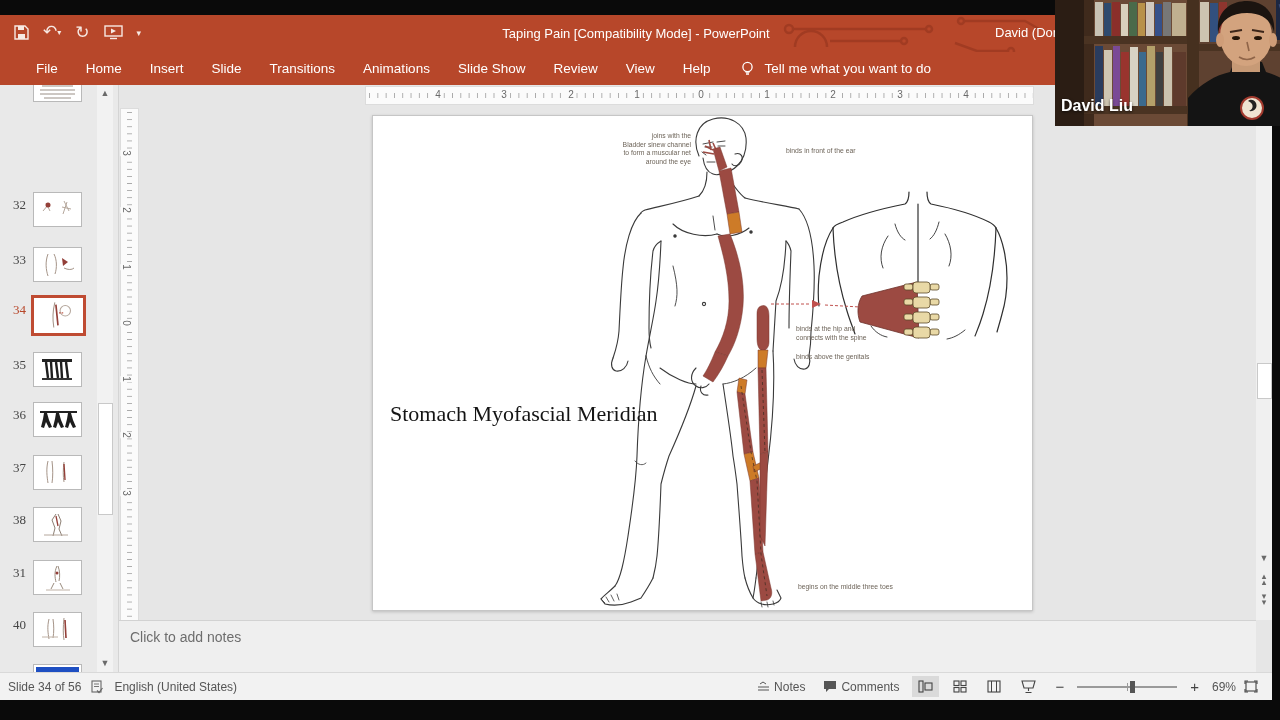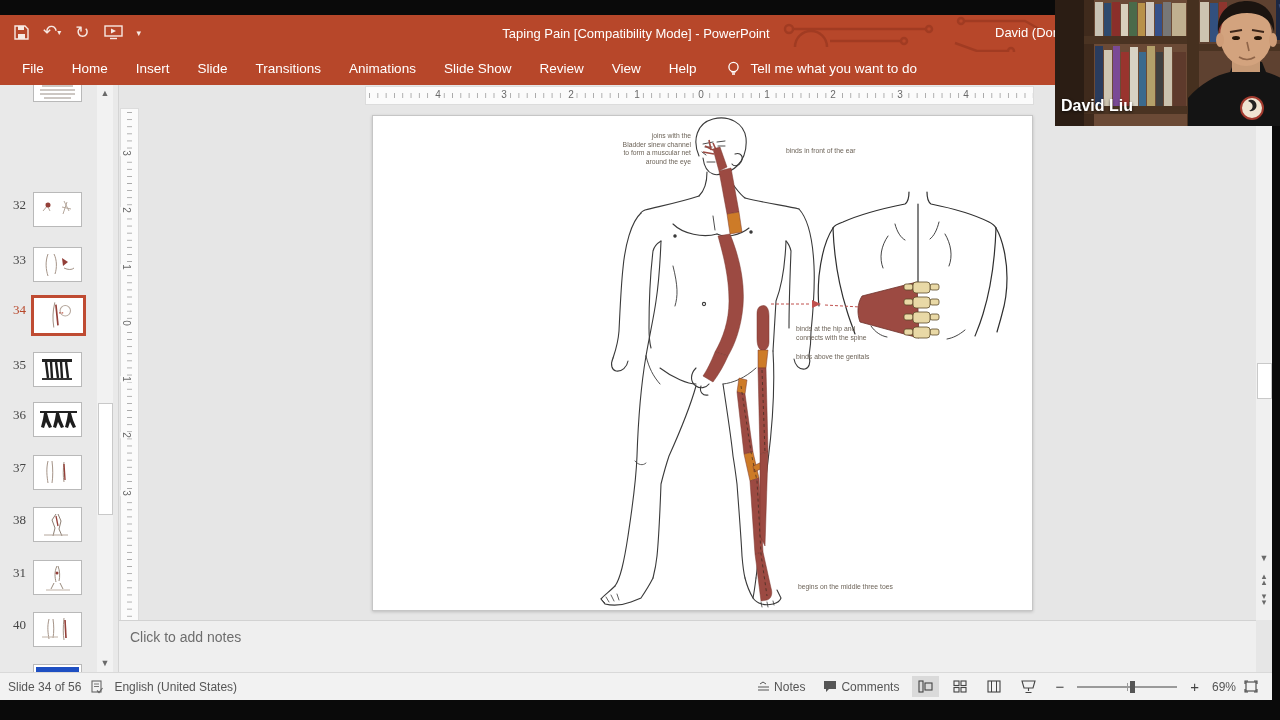--- a/index.html
+++ b/index.html
@@ -9,21 +9,21 @@
   
   #ppt{left:0;top:15px;width:1272px;height:685px;background:#e6e6e6;}
   #titlebar{left:0;top:0;width:1272px;height:37px;background:#B7472A;color:#fff;}
   #qat{left:14px;top:6px;display:flex;align-items:center;gap:14px;color:#f7e9e3;}
   #qat svg{display:block;}
   .qat-glyph{font-size:17px;line-height:22px;color:#f7e9e3;}
   #title-text{left:0;top:0;width:100%;height:37px;display:flex;align-items:center;justify-content:center;
               font-size:13px;color:#fff;}
   #account-name{left:995px;top:10px;font-size:13px;color:#fff;white-space:nowrap;}
   #menubar{left:0;top:37px;width:1272px;height:33px;background:#B7472A;display:flex;align-items:center;
-           padding-left:8px;box-sizing:border-box;}
+           padding-left:22px;box-sizing:border-box;}
   .menu-item{color:#fff;font-size:13.5px;padding:0 14px;line-height:33px;cursor:default;white-space:nowrap;}
   #tellme{display:flex;align-items:center;gap:11px;color:#fff;font-size:13.5px;margin-left:16px;white-space:nowrap;}
   
   #thumb-panel{left:0;top:70px;width:118px;height:587px;background:#e9e9e9;border-right:1px solid #d4d4d4;overflow:hidden;}
   .thumb-num{position:absolute;left:2px;width:24px;text-align:right;font-size:13px;color:#454545;font-family:Liberation Serif, serif;}
   .thumb-img{position:absolute;left:33px;width:47px;height:33px;background:#fff;border:1px solid #b9b9b9;overflow:hidden;}
   .thumb-img svg{display:block;width:100%;height:100%;}
   .thumb-sel{border:3px solid #BF4B32;left:31px;width:49px;height:35px;}
   .num-sel{color:#B7472A;}
   .panel-scroll{left:97px;width:16px;background:#f2f2f2;}
@@ -419,20 +419,21 @@
             <rect x="540" y="211" width="17" height="11" rx="3"></rect>
         </g>
 
         <g stroke="#c0504d" stroke-width="1" fill="none">
           <path d="M398,188 L438,188" stroke-dasharray="3,2"></path>
           <path d="M452,189 L487,191" stroke-dasharray="3,2"></path>
         </g>
         <path d="M439,184 L448,188 L439,192 Z" fill="#c0504d"></path>
       </svg>
 
+      <div id="slide-title" class="abs">Stomach Myofascial Meridian</div>
 
       <div class="abs anno" style="left:208px;top:16px;width:110px;text-align:right;">joins with the
 Bladder sinew channel
 to form a muscular net
 around the eye</div>
       <div class="abs anno" style="left:413px;top:31px;">binds in front of the ear</div>
       <div class="abs anno" style="left:423px;top:209px;">binds at the hip and
 connects with the spine</div>
       <div class="abs anno" style="left:423px;top:237px;">binds above the genitals</div>
       <div class="abs anno" style="left:425px;top:467px;">begins on the middle three toes</div>

